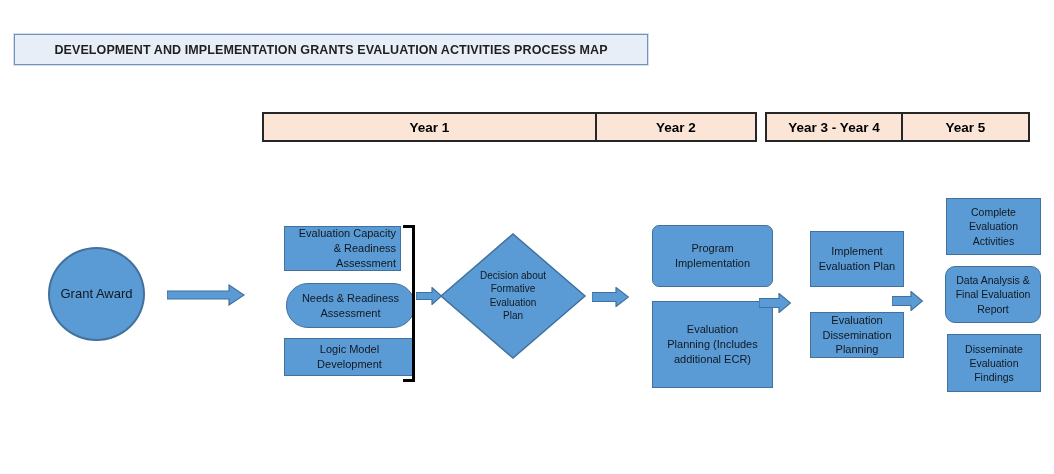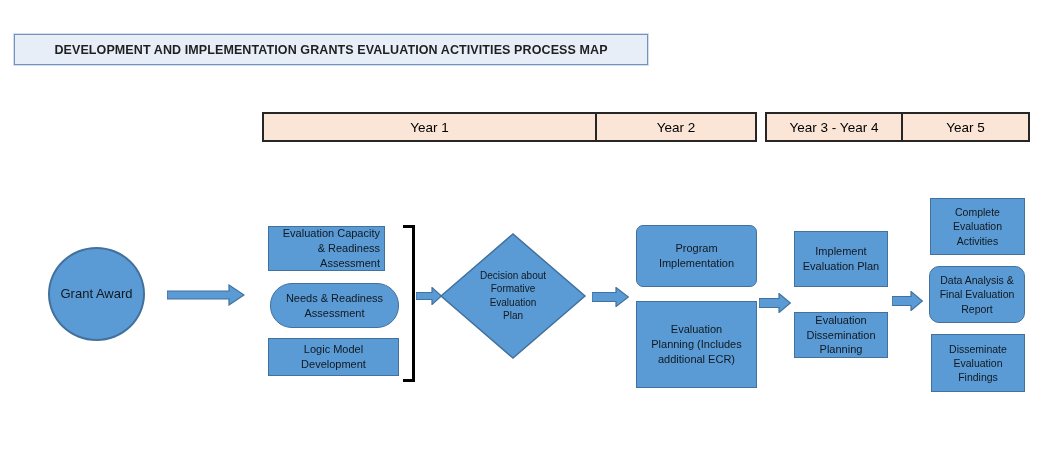--- a/index.html
+++ b/index.html
@@ -19,29 +19,30 @@
     box-shadow:0 0 0 1px rgba(90,120,160,0.25);
     font-weight:bold;font-size:12.5px;color:var(--title-text);
     letter-spacing:0.1px;
   }
 
   
   .year-cell{
     top:112px;height:30px;
     background:var(--header-fill);
     border:2px solid var(--header-border);
-    font-weight:normal;font-size:13.5px;color:#000;
+    font-weight:bold;font-size:13.5px;color:#000;
   }
 
   
   .node{
     background:var(--node-fill);
     border:1px solid var(--node-border);
     font-size:11px;line-height:1.35;color:var(--node-text);
     padding:2px 4px;
+    margin-left:16px;
   }
   .circle{
     left:48px;top:247px;width:97px;height:94px;border-radius:50%;
     background:var(--node-fill);
     border:2px solid var(--node-border);
     font-size:13px;line-height:1.55;color:var(--node-text);
   }
   .bracket{
     left:403px;top:225px;width:12px;height:157px;
     border-top:3px solid var(--bracket-color);

